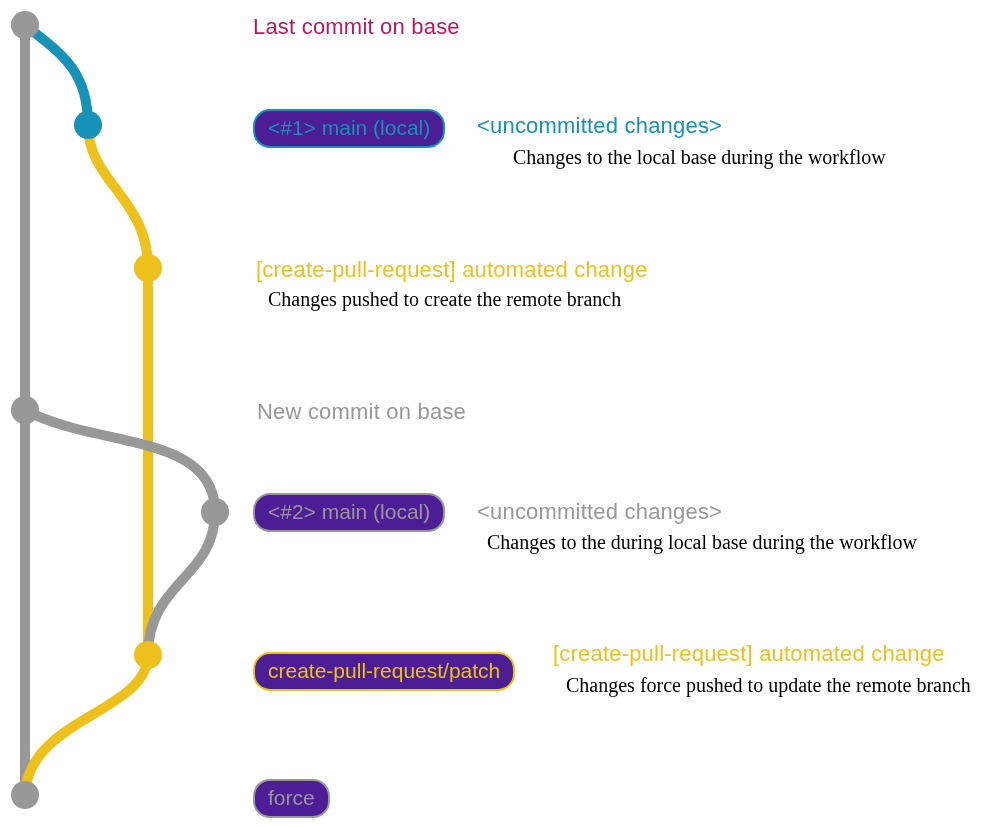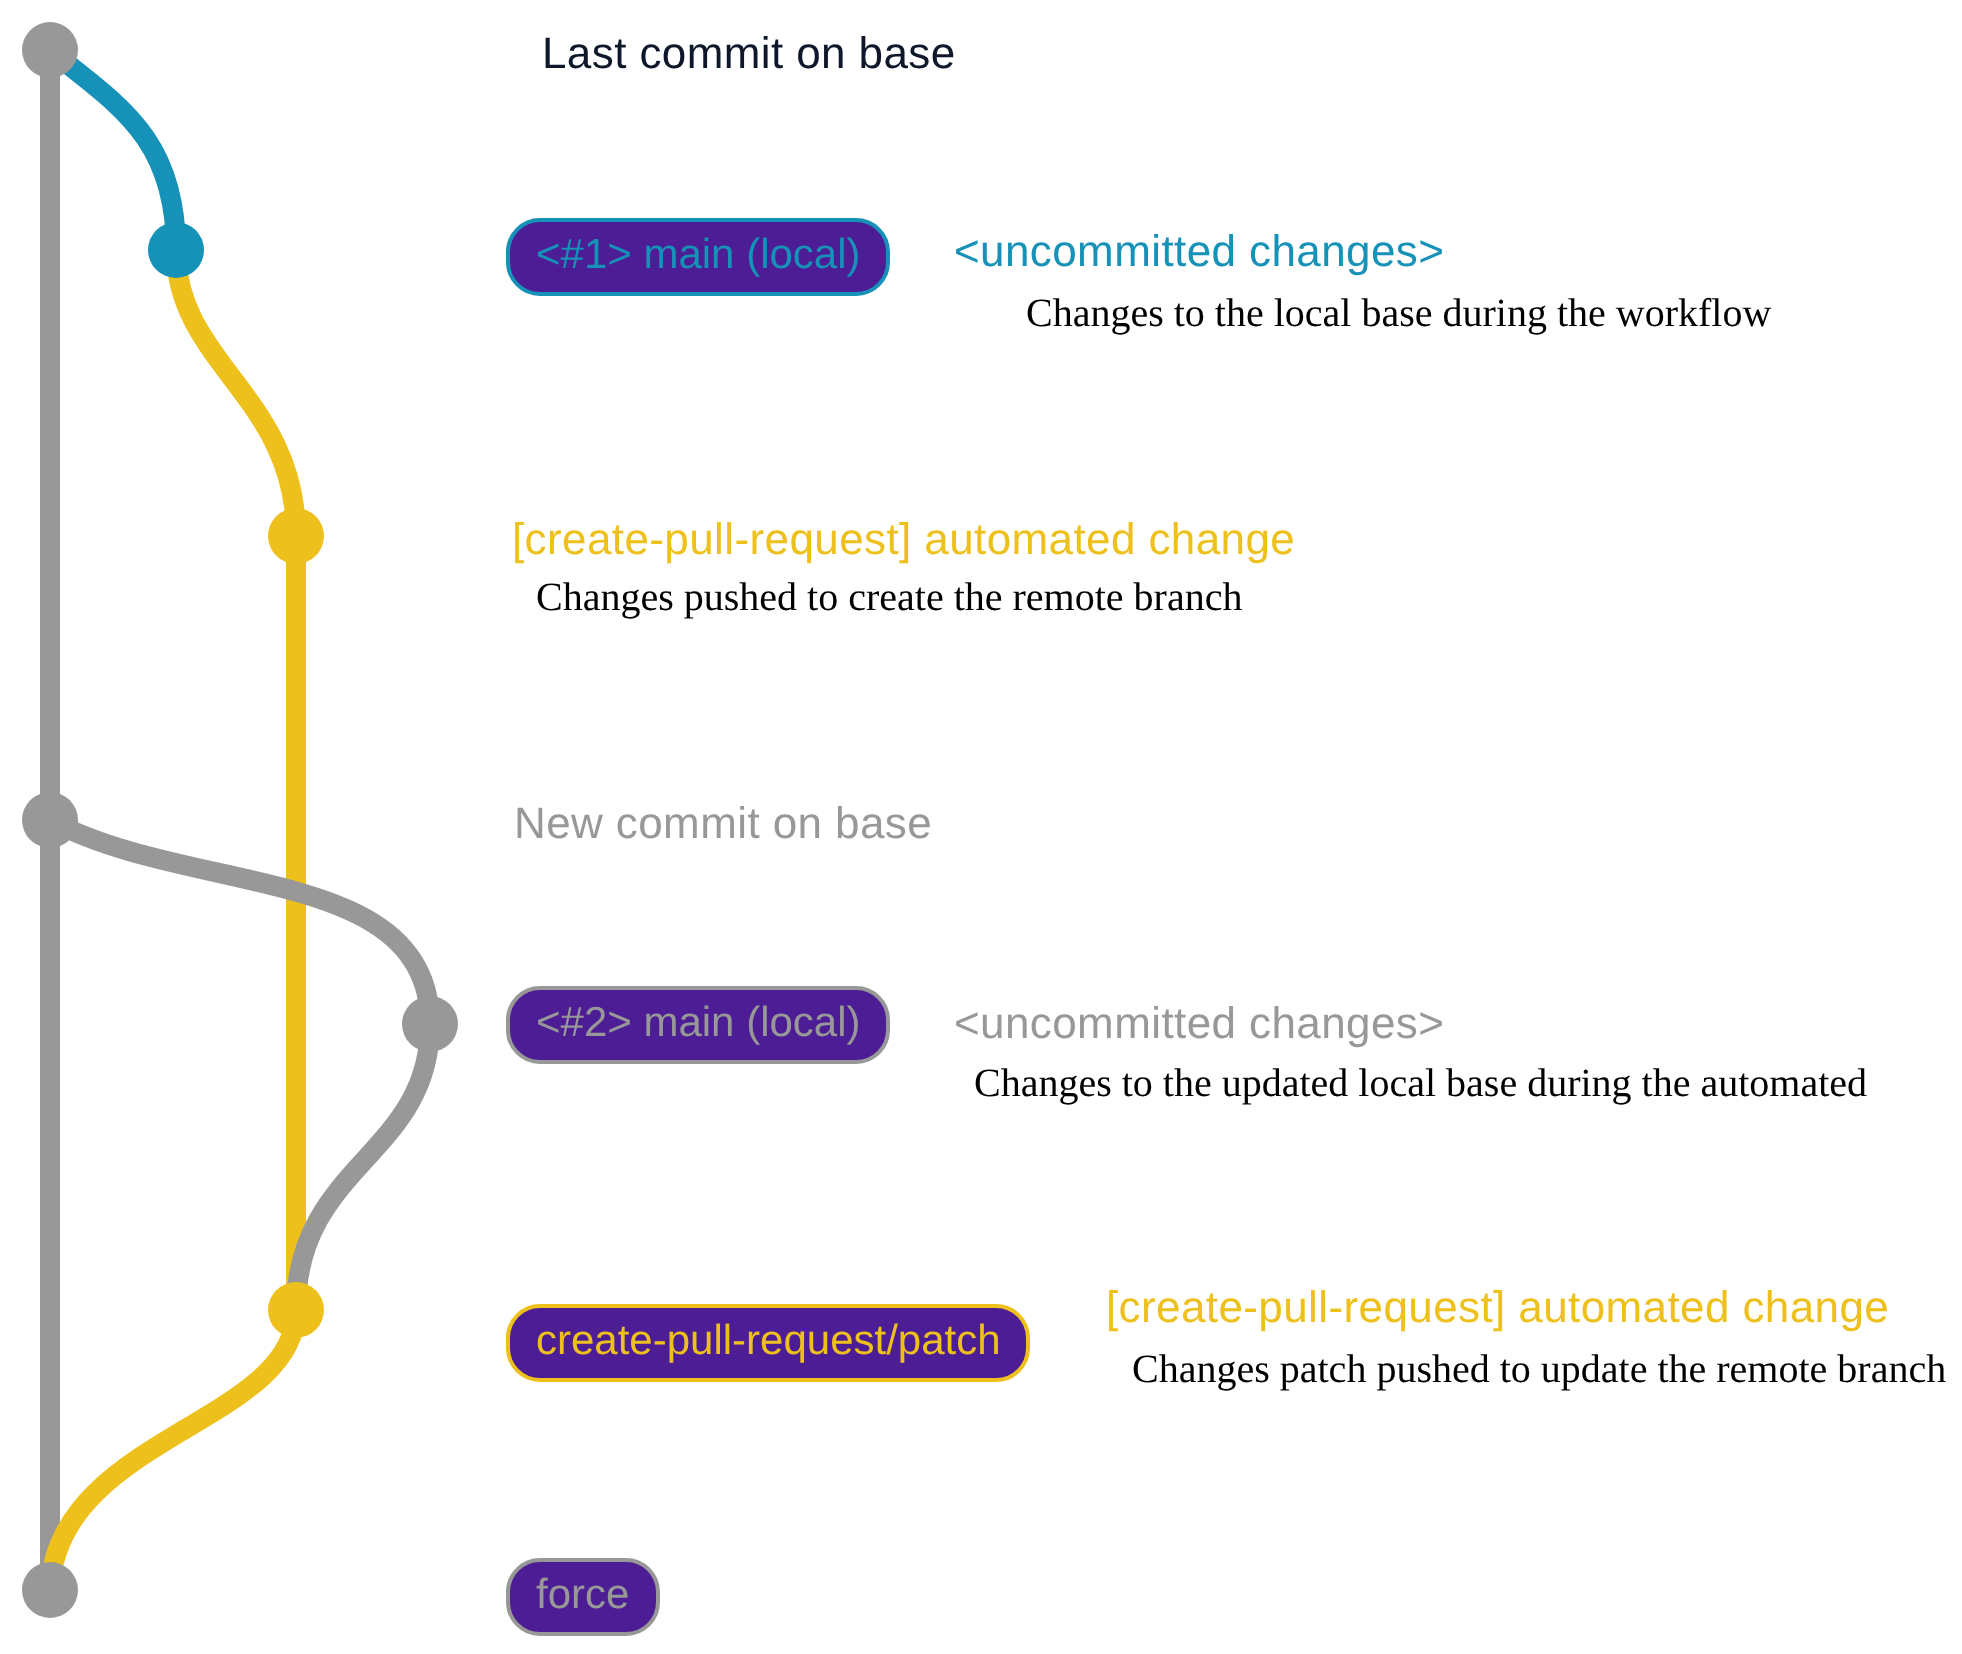--- a/index.html
+++ b/index.html
@@ -65,34 +65,34 @@
 
     <circle cx="25" cy="25" r="14" fill="#989898"></circle>
     <circle cx="88" cy="125" r="14" fill="#1691b8"></circle>
     <circle cx="148" cy="268" r="14" fill="#eec01c"></circle>
     <circle cx="25" cy="410" r="14" fill="#989898"></circle>
     <circle cx="215" cy="512" r="14" fill="#989898"></circle>
     <circle cx="148" cy="655" r="14" fill="#eec01c"></circle>
     <circle cx="25" cy="795" r="14" fill="#989898"></circle>
   </svg>
 
-  <div class="label msg" style="left: 271px; top: 14px; color: #0f172a;">Last commit on base</div>
+  <div class="label msg" style="left: 253px; top: 14px; color: #be185d;">Last commit on base</div>
 
   <div class="label badge" style="left: 253px; top: 109px; color: rgb(22, 145, 184);">&lt;#1&gt; main (local)</div>
   <div class="label msg" style="left: 477px; top: 113px; color: rgb(22, 145, 184);">&lt;uncommitted changes&gt;</div>
   <div class="label desc" style="left:487px; top:146px;margin-left:26px;">Changes to the local base during the workflow</div>
 
   <div class="label msg" style="left: 256px; top: 257px; color: rgb(238, 192, 28);">[create-pull-request] automated change</div>
   <div class="label desc" style="left:268px; top:288px;">Changes pushed to create the remote branch</div>
 
   <div class="label msg" style="left: 257px; top: 399px; color: rgb(152, 152, 152);">New commit on base</div>
 
   <div class="label badge" style="left: 253px; top: 493px; color: rgb(152, 152, 152);">&lt;#2&gt; main (local)</div>
   <div class="label msg" style="left: 477px; top: 499px; color: rgb(152, 152, 152);">&lt;uncommitted changes&gt;</div>
-  <div class="label desc" style="left:487px; top:531px;">Changes to the updated local base during the automated</div>
+  <div class="label desc" style="left:487px; top:531px;">Changes to the during local base during the workflow</div>
 
   <div class="label badge" style="left: 253px; top: 652px; color: rgb(238, 192, 28);">create-pull-request/patch</div>
   <div class="label msg" style="left: 553px; top: 641px; color: rgb(238, 192, 28);">[create-pull-request] automated change</div>
-  <div class="label desc" style="left:566px; top:674px;">Changes patch pushed to update the remote branch</div>
+  <div class="label desc" style="left:566px; top:674px;">Changes force pushed to update the remote branch</div>
 
   <div class="label badge" style="left: 253px; top: 779px; color: rgb(152, 152, 152);">force</div>
 
 </div>
 
 </body></html>

